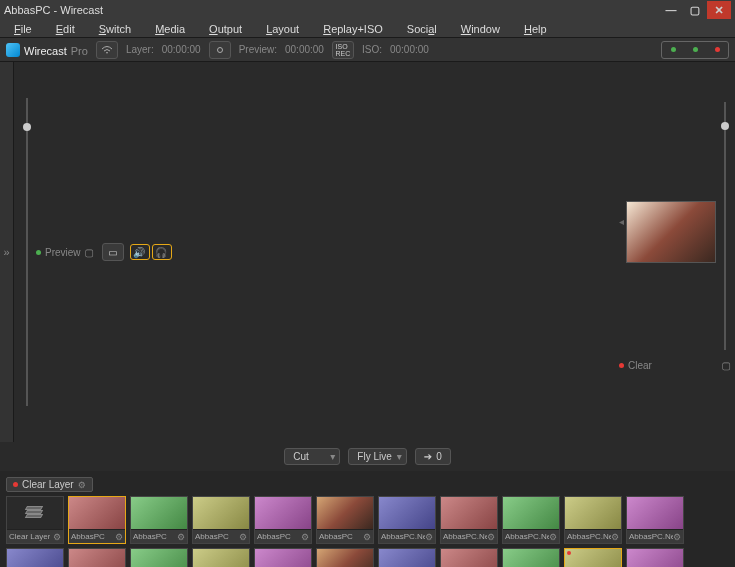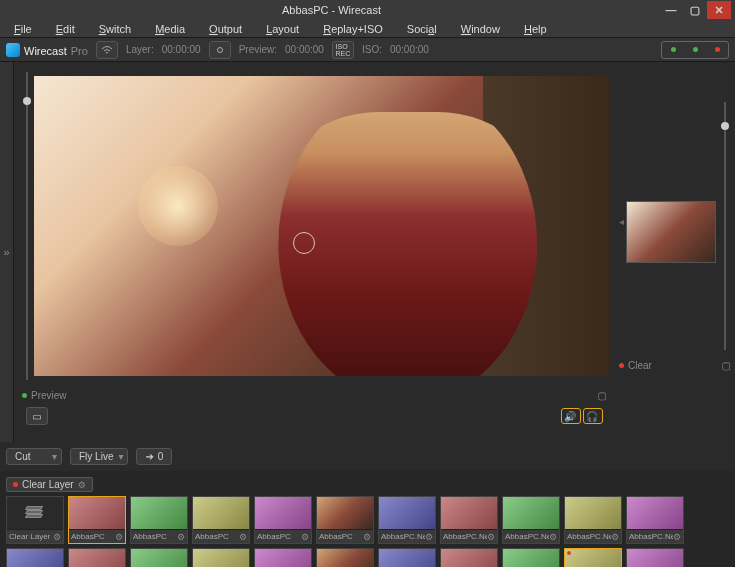--- a/index.html
+++ b/index.html
@@ -1,56 +1,56 @@
 <!DOCTYPE html>
 <html><head>
 <meta charset="utf-8">
 <style>
 *{margin:0;padding:0;box-sizing:border-box;font-family:"Segoe UI",Arial,sans-serif}
 body{background:#2a2a2a;width:735px;height:567px;overflow:hidden;color:#ccc;font-size:11px}
 .titlebar{height:20px;background:#3a3a3a;display:flex;align-items:center;padding:0 4px}
-.title{flex:1;text-align:center;font-size:11px;color:#ddd}
+.title{flex:1;font-size:11px;color:#ddd}
 .winbtns{display:flex;gap:0}
 .winbtn{width:24px;height:18px;display:flex;align-items:center;justify-content:center;color:#ccc;font-size:11px;font-weight:bold}
 .winbtn.close{background:#c0392b}
 .menubar{height:18px;background:#3a3a3a;display:flex;align-items:center;padding:0 6px;gap:8px;border-bottom:1px solid #1a1a1a}
 .menuitem{padding:2px 8px;font-size:11px;color:#ddd;cursor:pointer}
 .menuitem u{text-decoration:underline}
 .toolbar{height:24px;background:#333;display:flex;align-items:center;padding:0 6px;gap:8px;border-bottom:1px solid #1a1a1a}
 .logo{display:flex;align-items:flex-end;gap:4px;color:#eee;font-size:11px}
 .logo-icon{width:14px;height:14px;background:linear-gradient(135deg,#4fc3f7,#0288d1);border-radius:3px}
 .tb-btn{width:22px;height:18px;border:1px solid #555;border-radius:3px;display:flex;align-items:center;justify-content:center;background:#3a3a3a;font-size:10px}
 .tb-text{font-size:10px;color:#888}
 .status-btns{margin-left:auto;display:flex;gap:2px;border:1px solid #666;border-radius:3px;padding:1px}
 .status-btn{width:20px;height:14px;display:flex;align-items:center;justify-content:center}
 .dot{width:5px;height:5px;border-radius:50%}
 .main{display:flex;height:380px;background:#2a2a2a}
 .leftstrip{width:14px;background:#333;display:flex;align-items:center;justify-content:center;border-right:1px solid #1a1a1a}
-.preview-area{flex:1;display:flex;flex-direction:column;padding:4px 6px}
+.preview-area{flex:1;display:flex;padding:4px 6px}
 .preview-container{position:relative;display:flex;align-items:center}
 .slider-col{width:14px;display:flex;flex-direction:column;align-items:center;height:320px;padding:2px 0}
 .slider-track{width:2px;flex:1;background:#555;position:relative;margin:4px 0}
 .slider-thumb{position:absolute;top:8%;left:-3px;width:8px;height:8px;background:#ccc;border-radius:50%}
 .preview-img{flex:1;height:300px;background:linear-gradient(135deg,#f5e6d3 0%,#e8c4a0 25%,#8b4a3a 50%,#5a3828 70%,#3a2820 100%);position:relative;overflow:hidden}
 .sun{position:absolute;left:18%;top:30%;width:80px;height:80px;background:radial-gradient(circle,rgba(255,240,200,0.9),rgba(255,220,160,0.3) 60%,transparent);border-radius:50%}
 .person{position:absolute;left:40%;top:12%;width:50%;height:88%;background:linear-gradient(180deg,#d4a574 0%,#c89060 15%,#8b2e2e 40%,#6b1818 70%,#4a1010 100%);border-radius:40% 40% 0 0;clip-path:ellipse(45% 60% at 50% 50%)}
 .tree{position:absolute;right:0;top:0;width:22%;height:100%;background:linear-gradient(90deg,#4a3828,#3a2818)}
 .focus-ring{position:absolute;left:45%;top:52%;width:22px;height:22px;border:1px solid rgba(255,255,255,0.7);border-radius:50%}
 .preview-label{display:flex;align-items:center;gap:4px;font-size:10px;color:#888;padding:4px 2px}
 .preview-label .dot{background:#4caf50}
 .live-col{width:120px;display:flex;flex-direction:column;padding:4px}
 .live-img{width:100px;height:62px;margin-top:135px;background:linear-gradient(135deg,#f5e6d3,#8b4a3a 50%,#3a2820);border:1px solid #555;position:relative}
 .live-label{display:flex;align-items:center;gap:4px;font-size:10px;color:#888;padding:4px 0}
 .live-label .dot{background:#e53935}
 .monitor-icon{margin-left:auto;color:#888;font-size:10px}
 .bottombar{display:flex;align-items:center;padding:2px 6px;gap:6px}
 .bottombar .tb-btn{border-color:#555}
 .audio-btns{margin-left:auto;display:flex;gap:2px}
 .audio-btn{width:20px;height:16px;border:1px solid #e6a817;border-radius:3px;display:flex;align-items:center;justify-content:center;color:#e6a817;font-size:10px}
-.transition-bar{display:flex;align-items:center;justify-content:flex-start;gap:8px;padding:6px;background:#2a2a2a}
+.transition-bar{display:flex;align-items:center;justify-content:center;gap:8px;padding:6px;background:#2a2a2a}
 .trans-select{background:#3a3a3a;border:1px solid #555;color:#ccc;font-size:10px;padding:2px 14px 2px 8px;border-radius:3px;position:relative;min-width:56px}
 .trans-select::after{content:"▾";position:absolute;right:4px;color:#888}
 .go-btn{background:#3a3a3a;border:1px solid #555;color:#ccc;padding:2px 8px;border-radius:3px;font-size:10px;display:flex;align-items:center;gap:4px}
 .shots{background:#262626;padding:4px 6px;overflow:hidden}
 .shots-header{display:flex;align-items:center;gap:6px;padding:2px 0 4px}
 .clear-layer{background:#3a3a3a;border:1px solid #555;padding:1px 6px;border-radius:2px;font-size:10px;display:flex;align-items:center;gap:4px}
 .gear{font-size:9px;color:#888}
 .shot-rows{display:flex;flex-direction:column;gap:4px;overflow:hidden}
 .shot-row{display:flex;gap:4px}
 .shot{width:58px;display:flex;flex-direction:column;border:1px solid #444;background:#333}

